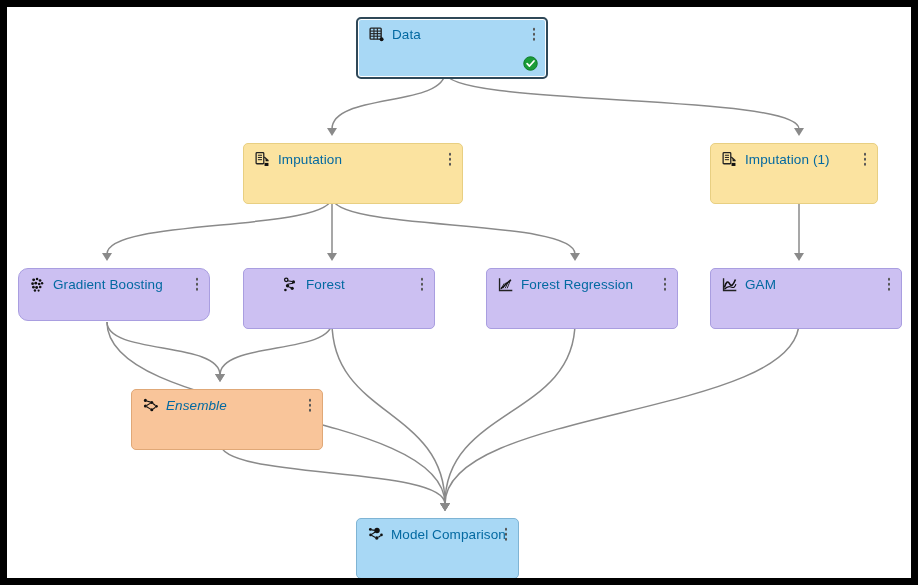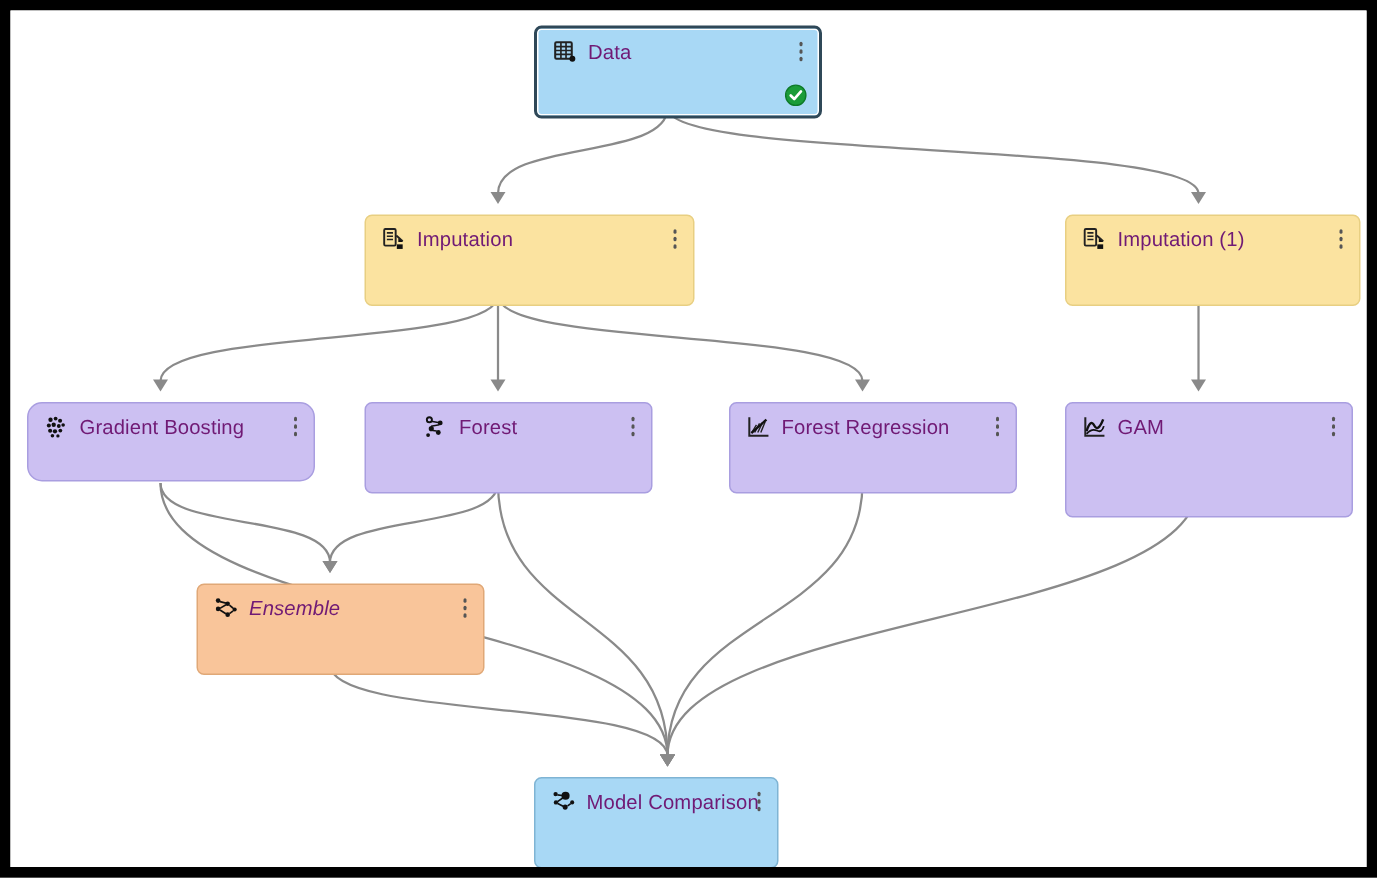--- a/index.html
+++ b/index.html
@@ -13,21 +13,21 @@
   svg#edges{position:absolute;left:0;top:0;width:904px;height:571px;
             pointer-events:none;}
   svg#edges path{fill:none;stroke:#8a8a8a;stroke-width:1.5;}
   svg#edges polygon{fill:#8a8a8a;}
 
   .node{position:absolute;box-sizing:border-box;border-radius:5px;
         border:1px solid #b9b9b9;}
   .node .hdr{position:relative;height:30px;display:flex;align-items:center;
              padding:0 8px 0 10px;}
   .ic{width:17px;height:17px;flex:0 0 17px;margin-right:7px;display:block;}
-  .title{font-size:13.5px;color:#701a75;white-space:nowrap;letter-spacing:.1px;}
+  .title{font-size:13.5px;color:#0369a1;white-space:nowrap;letter-spacing:.1px;}
   .dots{position:absolute;right:11px;top:50%;transform:translateY(-50%);
         display:flex;flex-direction:column;gap:2.5px;}
   .dots i{display:block;width:2.5px;height:2.5px;border-radius:50%;background:#555;}
 
   .n-blue{background:#a8d8f5;border-color:#7fb4d4;}
   .n-yellow{background:#fbe3a0;border-color:#e8cf82;}
   .n-purple{background:#ccc0f2;border-color:#a99ee0;}
   .n-orange{background:#f9c59a;border-color:#e0a877;font-style:italic;}
 
   .selected{border:2px solid #2f4858;box-shadow:0 0 0 1px #ffffff inset;}
@@ -103,21 +103,21 @@
                 <rect x="12.4" y="14" width="4.6" height="3.6" fill="#111"></rect>
               </svg></span>
             <span class="title">Imputation</span>
             <span class="dots">
               <i></i>
               <i></i>
               <i></i>
             </span>
           </div>
         </div>
-        <div class="node n-yellow" style="left: 703px; top: 136px; width: 197px; height: 61px;">
+        <div class="node n-yellow" style="left: 703px; top: 136px; width: 168px; height: 61px;">
           <div class="hdr">
             <span class="ic"><svg viewBox="0 0 20 20">
                 <rect x="2.5" y="2" width="9" height="13" rx="1" fill="none" stroke="#222" stroke-width="1.5"></rect>
                 <line x1="4.6" y1="5" x2="9.4" y2="5" stroke="#222" stroke-width="1.2"></line>
                 <line x1="4.6" y1="7.6" x2="9.4" y2="7.6" stroke="#222" stroke-width="1.2"></line>
                 <line x1="4.6" y1="10.2" x2="9.4" y2="10.2" stroke="#222" stroke-width="1.2"></line>
                 <path d="M12 7 L17 11.5" stroke="#222" stroke-width="1.5" fill="none"></path>
                 <polygon points="17.4,12.2 13.6,12.2 13.6,9.2" fill="#111"></polygon>
                 <rect x="12.4" y="14" width="4.6" height="3.6" fill="#111"></rect>
               </svg></span>
@@ -184,21 +184,21 @@
                 <path d="M4.6 15 L16.4 4.4" stroke="#111" stroke-width="1.8" fill="none"></path>
               </svg></span>
             <span class="title">Forest Regression</span>
             <span class="dots">
               <i></i>
               <i></i>
               <i></i>
             </span>
           </div>
         </div>
-        <div class="node n-purple" style="left: 703px; top: 261px; width: 192px; height: 77px;">
+        <div class="node n-purple" style="left: 703px; top: 261px; width: 192px; height: 61px;">
           <div class="hdr">
             <span class="ic"><svg viewBox="0 0 20 20">
                 <path d="M3 2.5 L3 17 L18 17" fill="none" stroke="#222" stroke-width="1.6"></path>
                 <path d="M4 13.5 Q7 3.5 10 9 T17 4.2" fill="none" stroke="#111" stroke-width="1.9"></path>
                 <path d="M4 15.6 Q8 11 12 13 T17.5 9.5" fill="none" stroke="#111" stroke-width="1.4"></path>
               </svg></span>
             <span class="title">GAM</span>
             <span class="dots">
               <i></i>
               <i></i>

